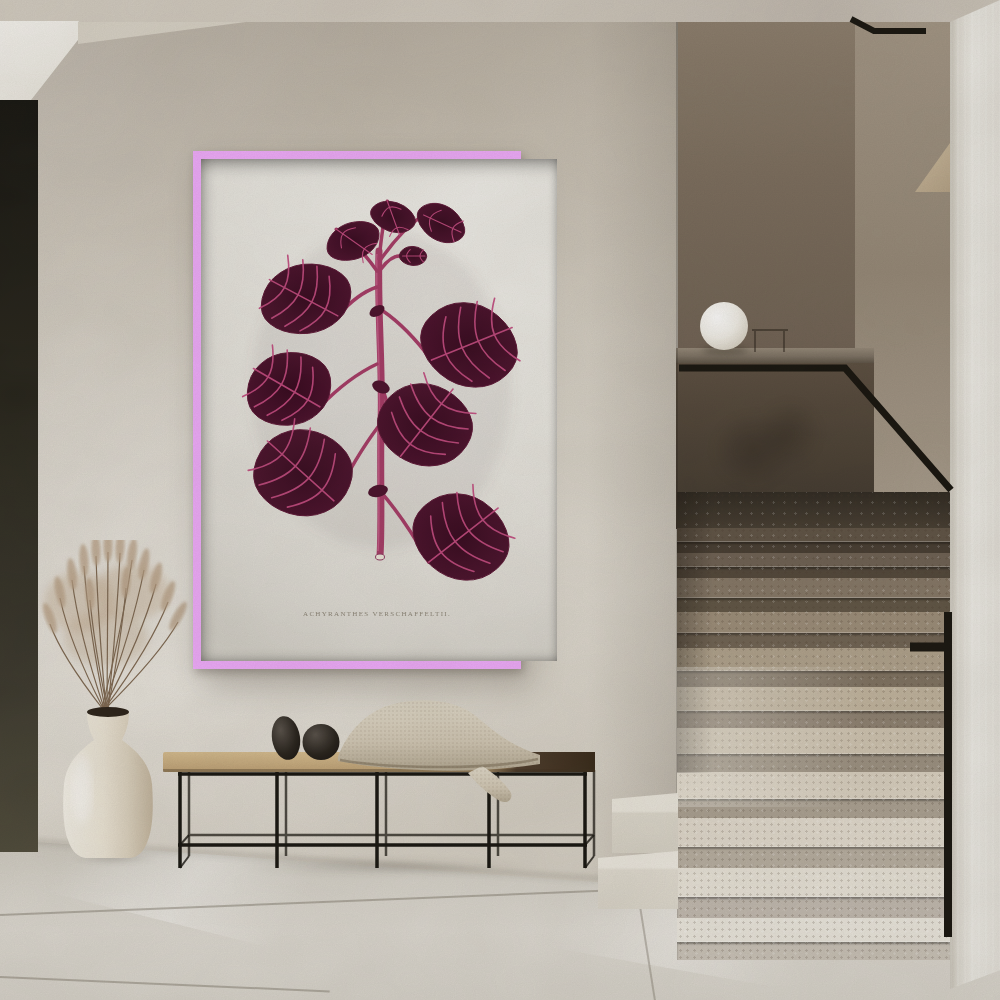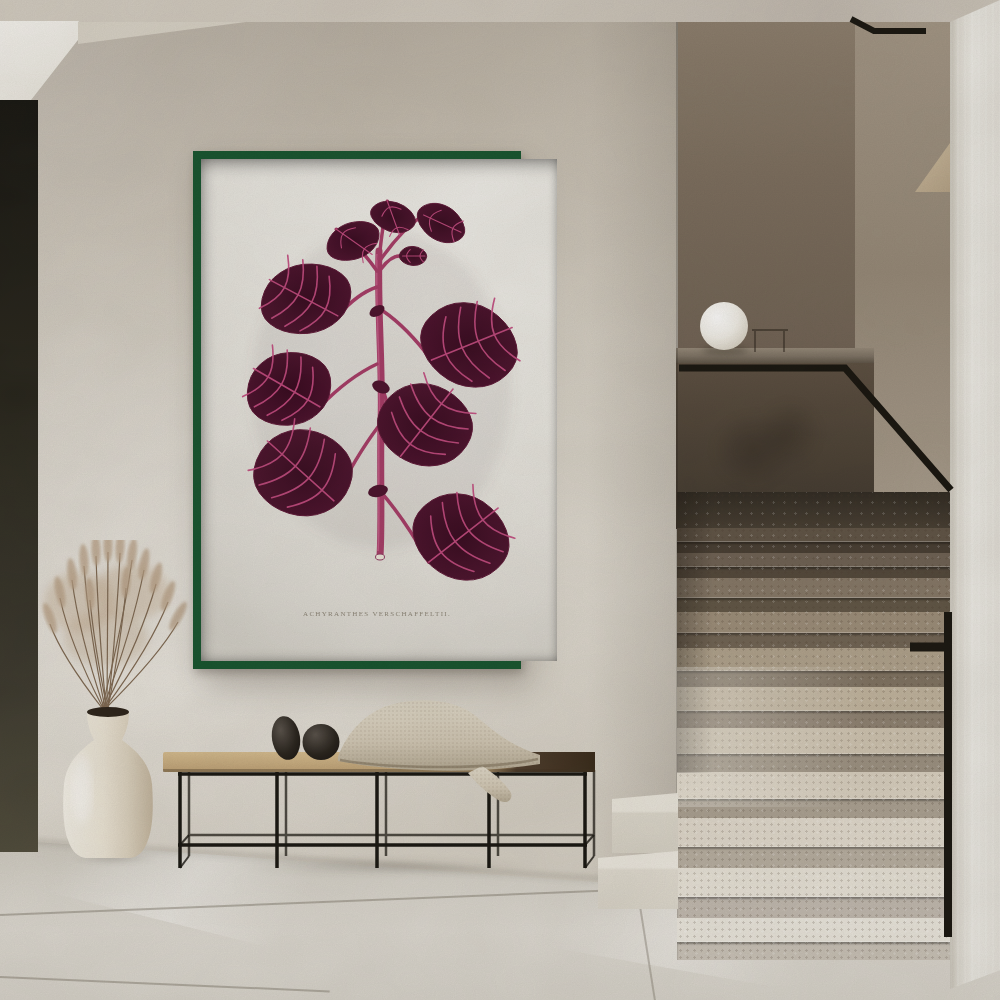--- a/index.html
+++ b/index.html
@@ -85,21 +85,21 @@
       repeating-linear-gradient(90deg,rgba(255,255,255,.10) 0 2px,transparent 2px 7px),
       linear-gradient(to right,#c8c3b8 0,#ddd9d0 14%,#eceae4 45%,#e4e1da 100%);}
   
   #bench-shadow{left:175px;top:858px;width:430px;height:18px;border-radius:50%;z-index:3;
     background:radial-gradient(50% 50%,rgba(30,24,16,.22),transparent 70%);filter:blur(4px);}
   #vase-shadow{left:52px;top:850px;width:124px;height:15px;border-radius:50%;z-index:3;
     background:radial-gradient(50% 50%,rgba(30,24,16,.25),transparent 70%);filter:blur(3px);}
   #bench{left:160px;top:690px;width:445px;height:185px;z-index:4;}
   #vase-group{left:20px;top:540px;width:180px;height:330px;z-index:4;}
   
-  #picture-frame{left:193px;top:151px;width:328px;height:518px;z-index:4;background:#14532d;
+  #picture-frame{left:193px;top:151px;width:328px;height:518px;z-index:4;background:#f0abfc;
     box-shadow:10px 16px 30px rgba(60,50,40,.28), 2px 4px 8px rgba(40,32,24,.25);}
   #botanical-print{left:8px;top:8px;width:356px;height:502px;
     background:radial-gradient(120% 90% at 68% 18%,#f0eee9 0%,#e9e7e1 45%,#dfdcd5 80%,#d3d0c8 100%);
     box-shadow:inset 0 12px 16px -8px rgba(0,0,0,.42),
                inset 10px 0 14px -8px rgba(0,0,0,.30),
                inset -6px 0 10px -6px rgba(0,0,0,.22),
                inset 0 -9px 12px -8px rgba(0,0,0,.28);}
   #botanical-print svg{left:0;top:0;}
   
   #rail-svg{left:0;top:0;z-index:5;pointer-events:none;}

